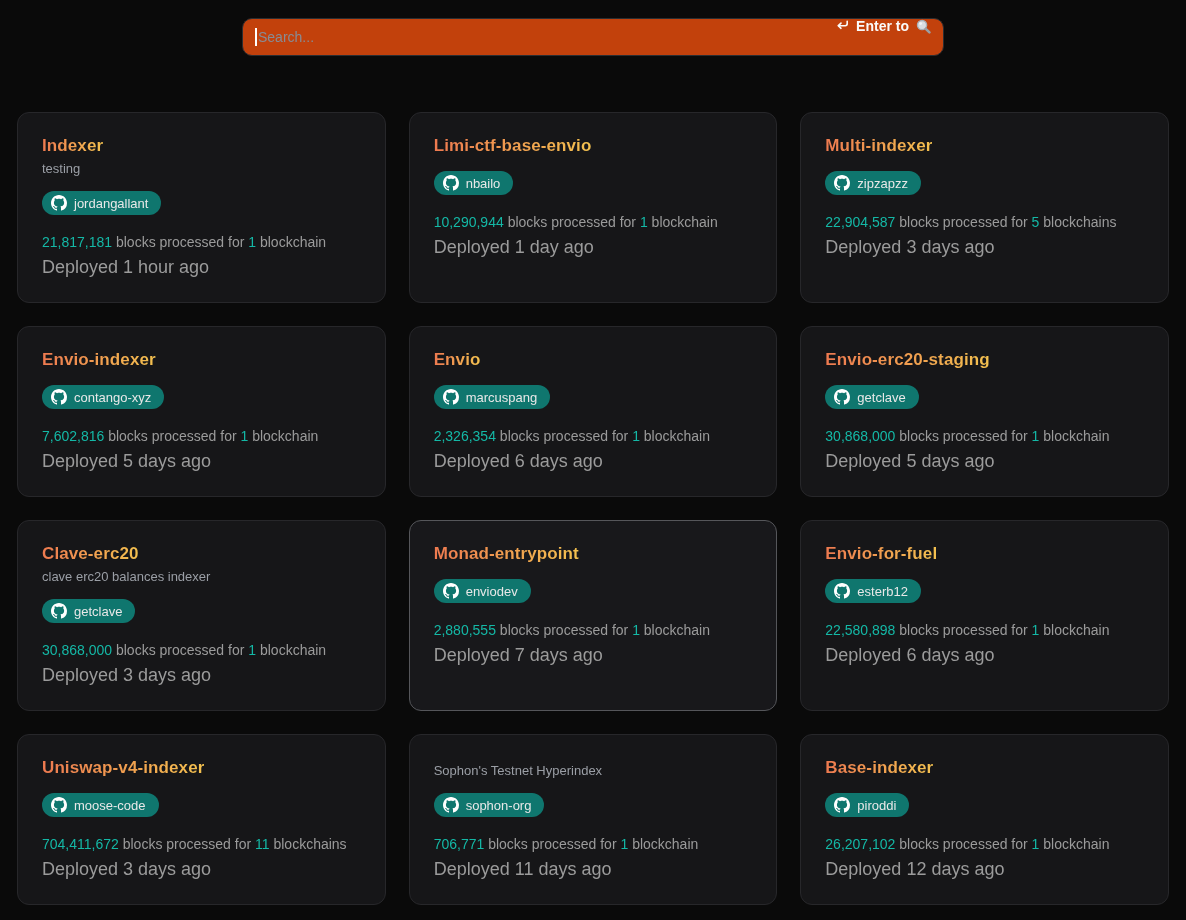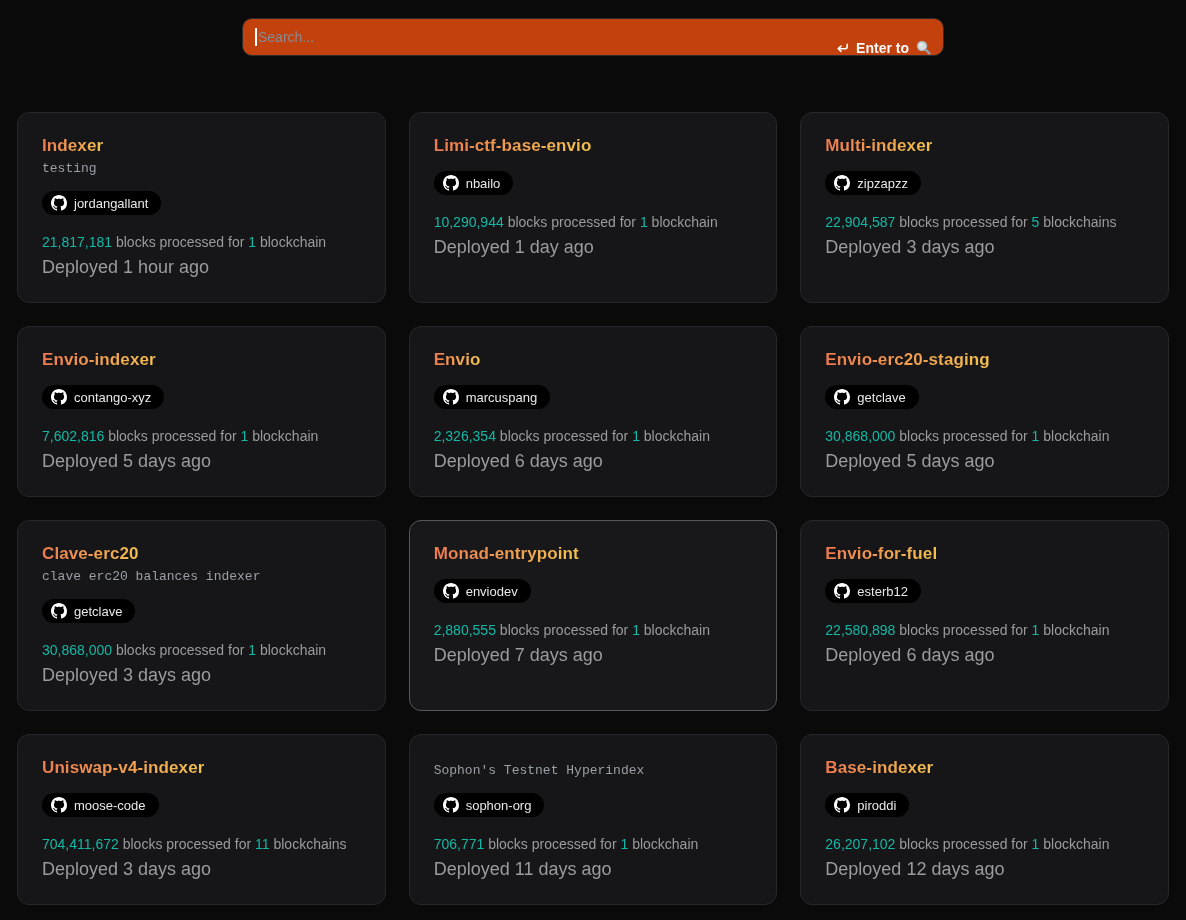--- a/index.html
+++ b/index.html
@@ -32,21 +32,21 @@
   .search-input::placeholder { color: #878c95; opacity: 1; }
   .caret {
     position: absolute;
     left: 13px; top: 10px;
     width: 1.5px; height: 18px;
     background: #ffffff;
   }
   .hint {
     position: absolute;
     right: 12px; top: 0; height: 100%;
-    display: flex; align-items: flex-end; gap: 6px;
+    display: flex; align-items: flex-start; gap: 6px;
     color: #fafafa; font-size: 14px; font-weight: 600;
     pointer-events: none;
   }
   .hint svg { display: block; }
 
   
   .grid {
     display: grid;
     grid-template-columns: repeat(3, 1fr);
     gap: 23px;
@@ -69,28 +69,27 @@
     -webkit-background-clip: text;
     background-clip: text;
     color: transparent;
     white-space: nowrap;
   }
   .card-subtitle {
     margin-top: 5px;
     font-size: 13px;
     color: #9b9fa6;
     white-space: nowrap;
-    font-family: Liberation Mono, monospace;
   }
   .badge {
     margin-top: 15px;
     display: inline-flex;
     align-items: center;
     gap: 7px;
-    background: #000000;
+    background: #0f766e;
     border-radius: 999px;
     padding: 4px 13px 4px 9px;
     color: #e8e8e8;
     font-size: 13px;
     cursor: pointer;
   }
   .badge .gh { display: flex; }
   .stats {
     margin-top: 19px;
     font-size: 14px;

